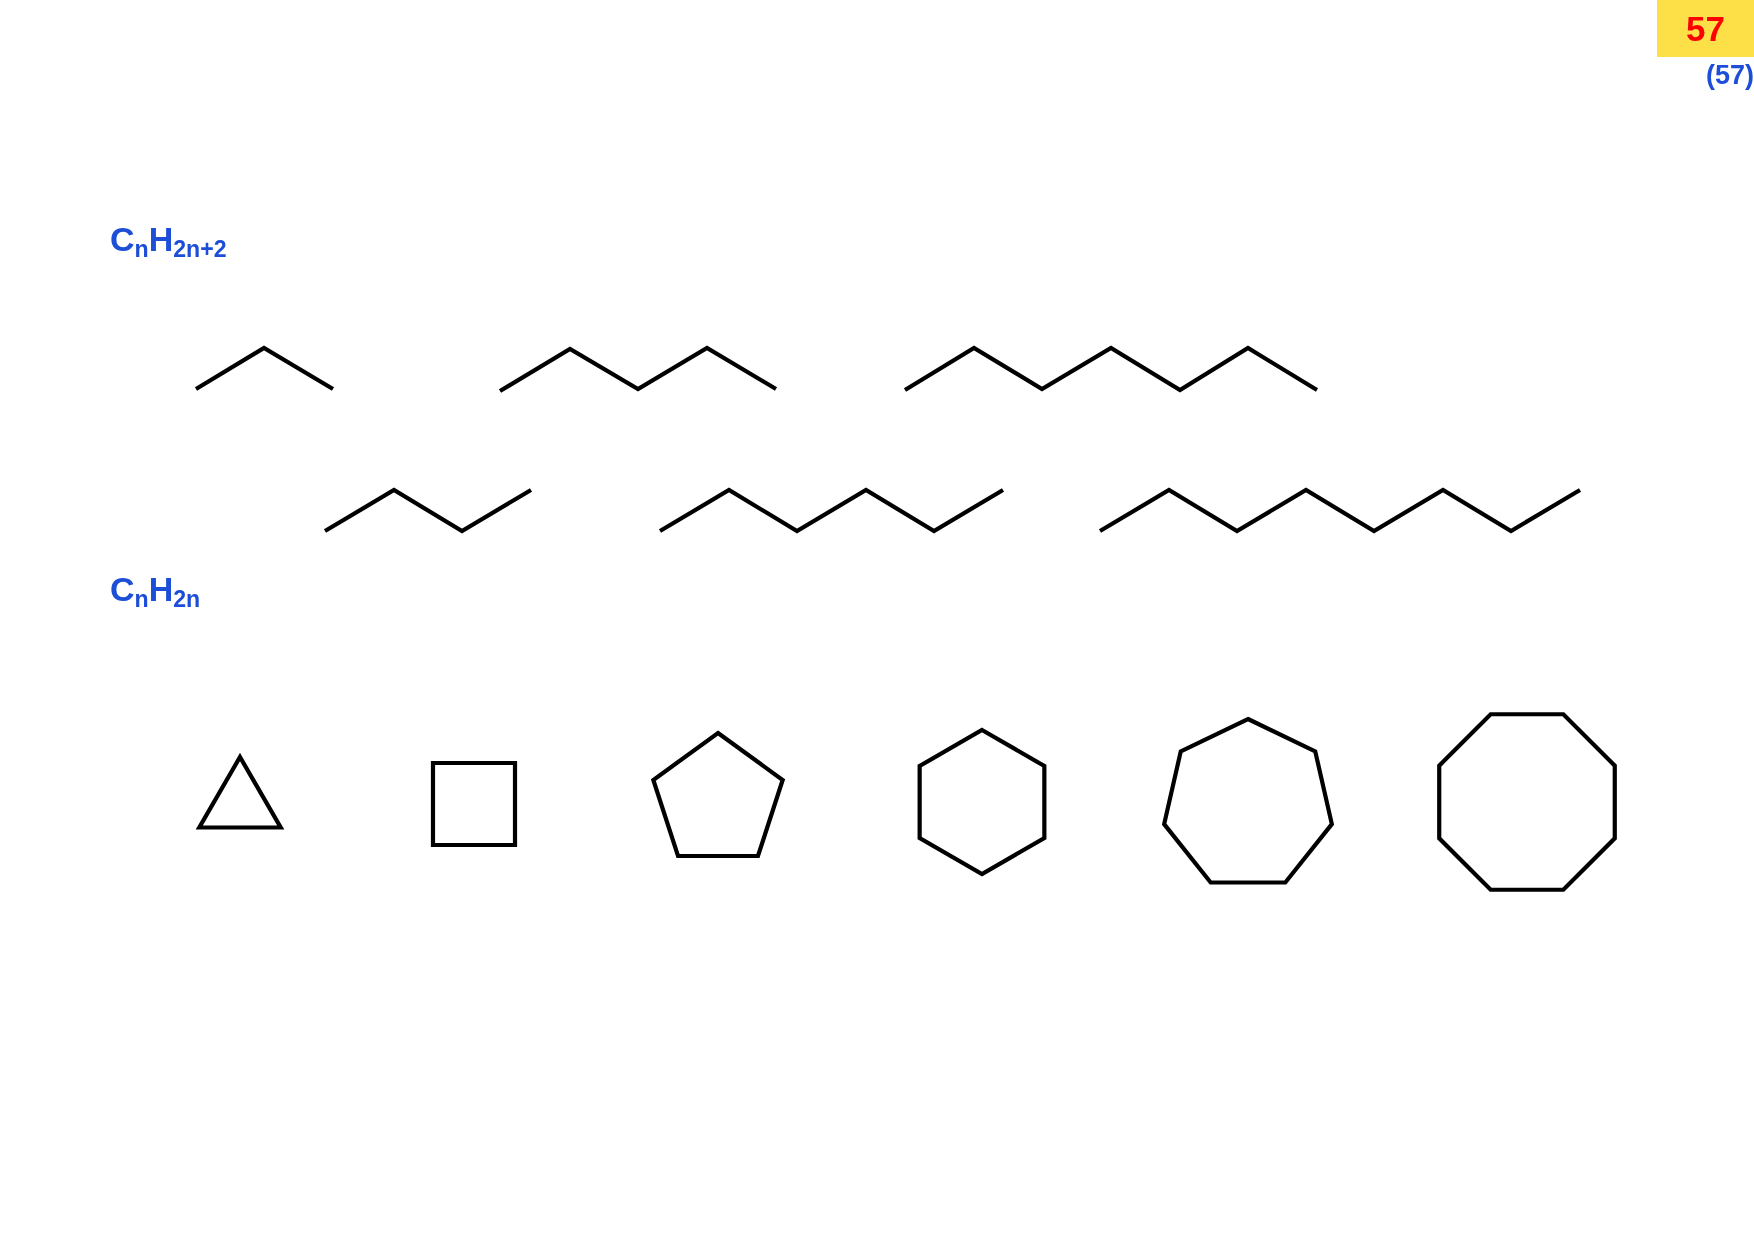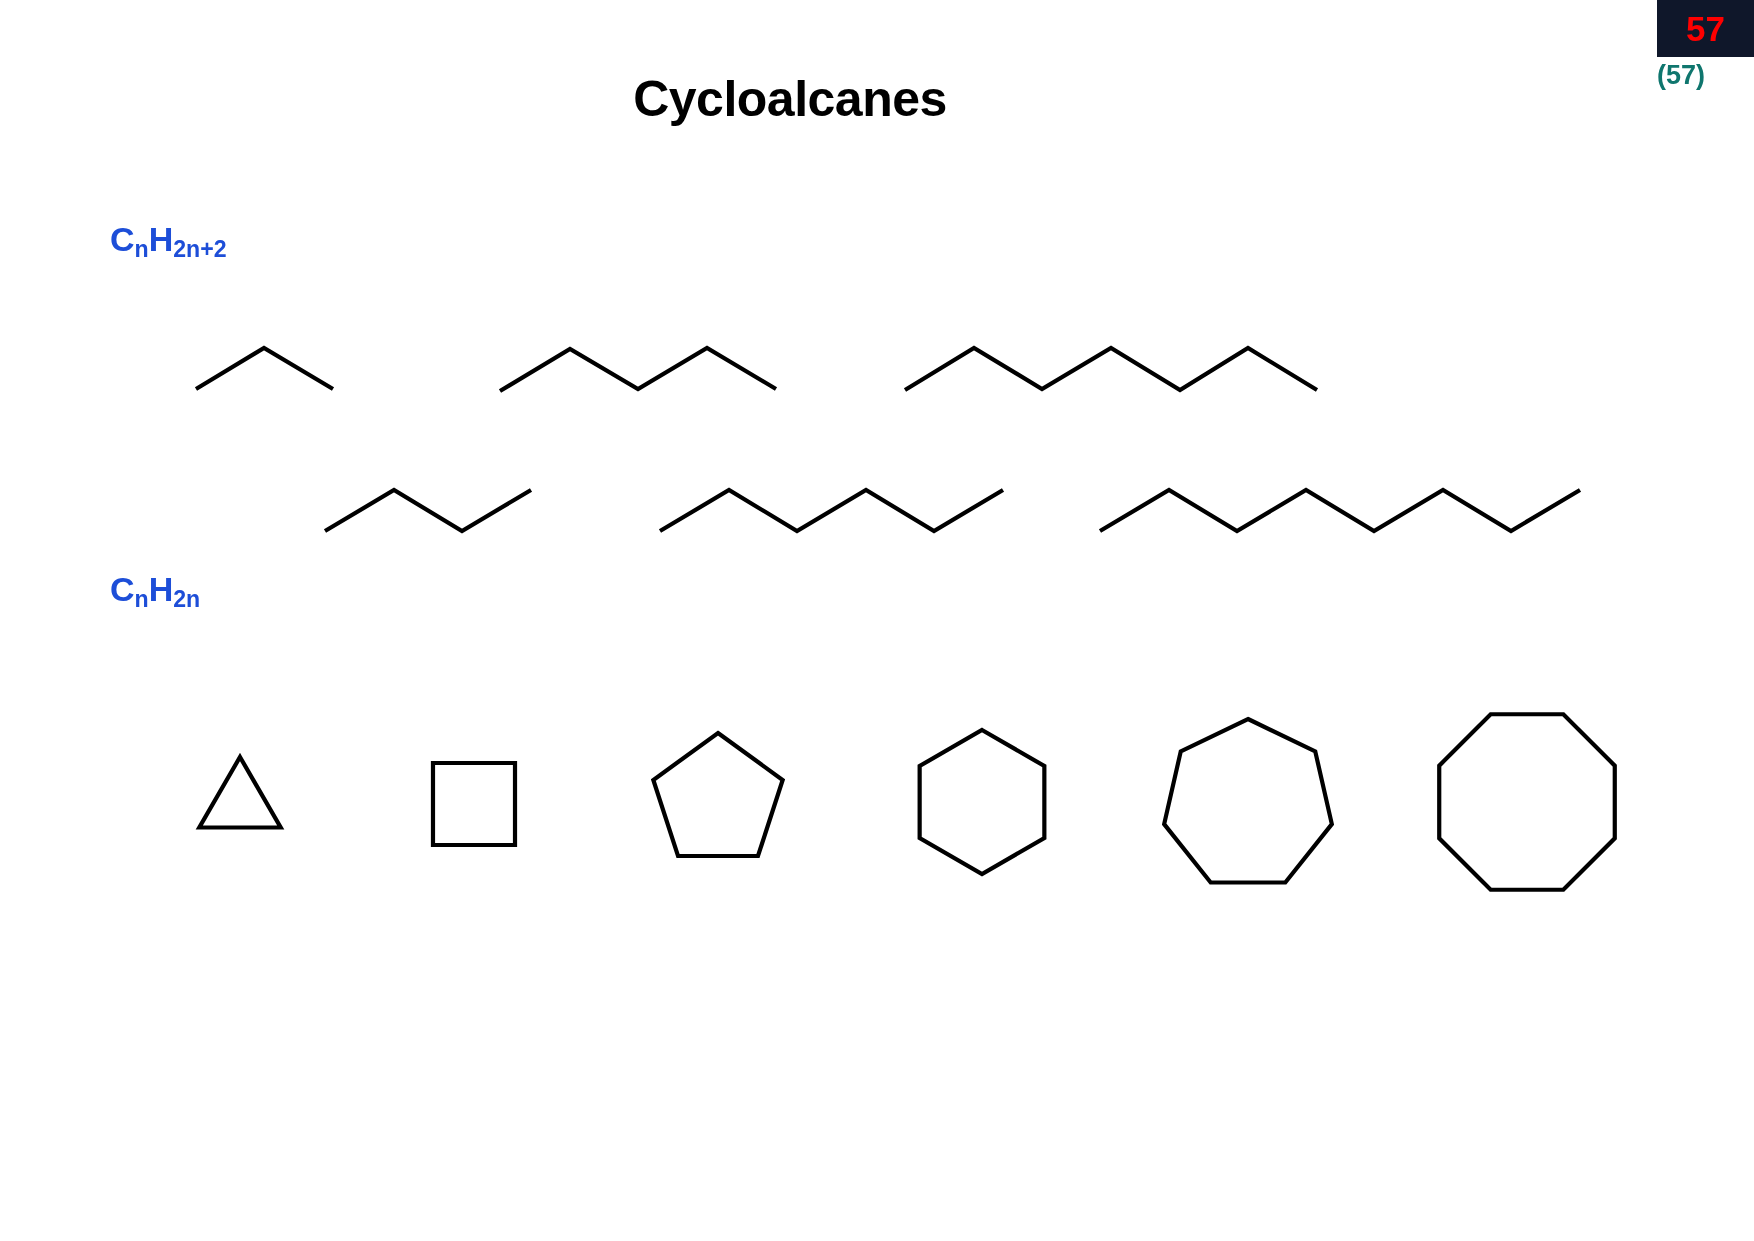--- a/index.html
+++ b/index.html
@@ -20,41 +20,41 @@
     overflow: hidden;
   }
 
   
   #page-badge {
     position: absolute;
     left: 1657px;
     top: 0px;
     width: 97px;
     height: 57px;
-    background: #0f172a;
+    background: #fde047;
     display: flex;
     align-items: center;
     justify-content: center;
   }
   #page-badge-number {
     font-size: 35px;
     font-weight: bold;
     color: #ff0000;
     line-height: 1;
     letter-spacing: 0px;
   }
   #page-ref {
     position: absolute;
     left: 1657px;
     top: 62px;
     width: 97px;
-    text-align: left;
+    text-align: right;
     font-size: 27px;
     font-weight: bold;
-    color: #0f766e;
+    color: #1d4ed8;
     line-height: 1;
   }
 
   
   #slide-title {
     position: absolute;
     left: 0px;
     top: 70px;
     width: 1580px;
     text-align: center;
@@ -107,21 +107,20 @@
 </head>
 <body>
 
 <div id="slide">
 
   <div id="page-badge">
     <span id="page-badge-number">57</span>
   </div>
   <div id="page-ref">(57)</div>
 
-  <div id="slide-title">Cycloalcanes</div>
 
   <div id="formula-alkane" class="formula-label">
     <span>C</span><sub>n</sub><span>H</span><sub>2n+2</sub>
   </div>
 
   <div id="formula-cycloalkane" class="formula-label">
     <span>C</span><sub>n</sub><span>H</span><sub>2n</sub>
   </div>
 
   <svg class="chem-canvas" id="chem-canvas" viewBox="0 0 1754 1241" xmlns="http://www.w3.org/2000/svg">

